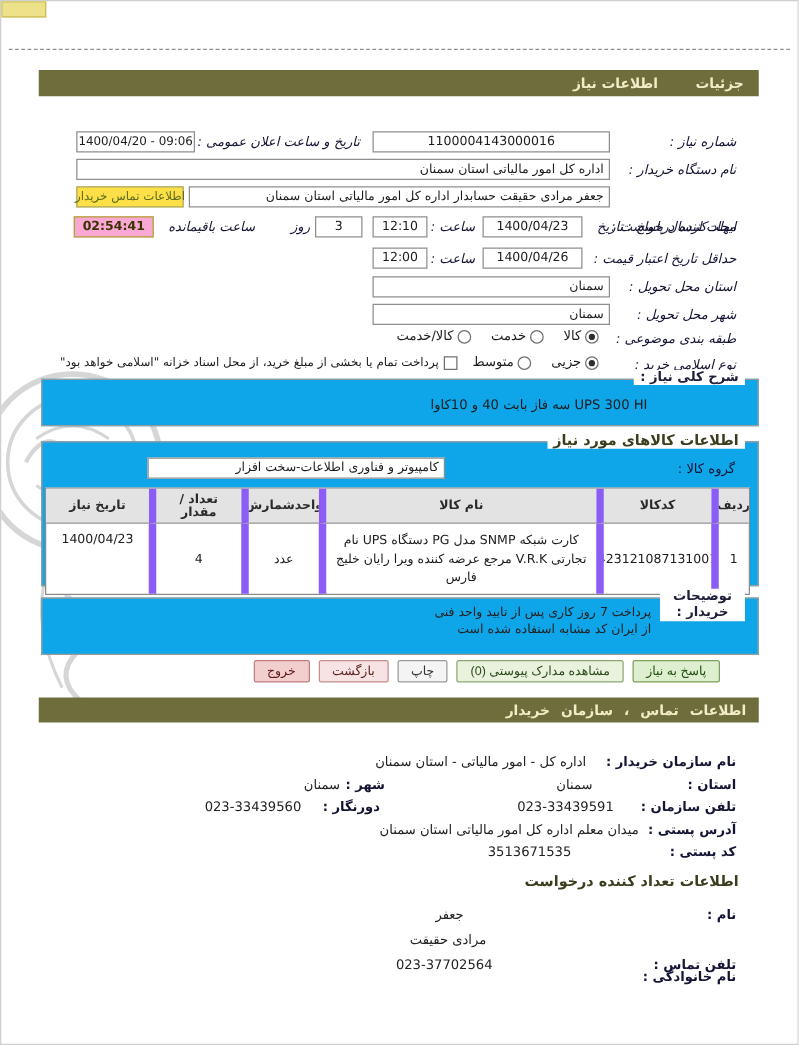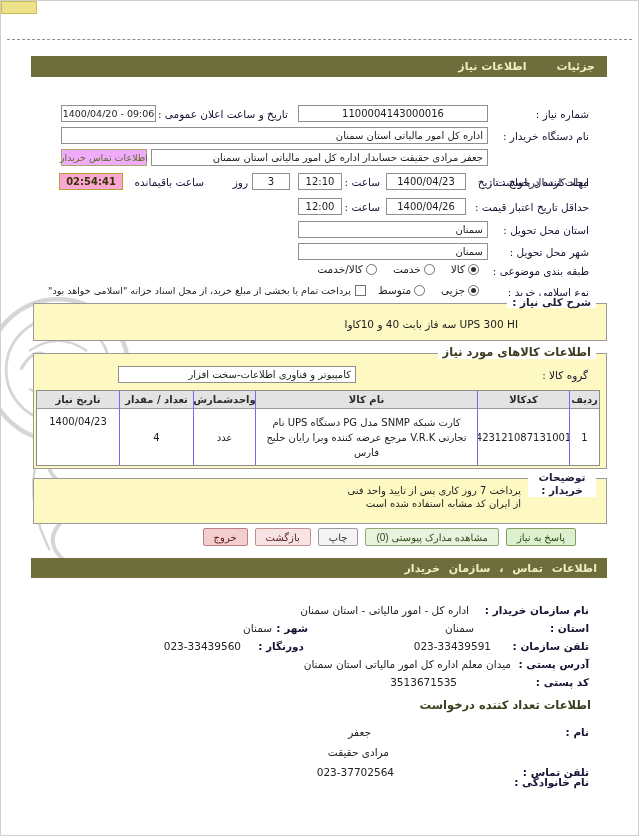--- a/index.html
+++ b/index.html
@@ -2,42 +2,42 @@
 <html lang="fa" dir="rtl"><head>
 <meta charset="utf-8">
 <style>
   html,body{margin:0;padding:0;background:#fff;}
   #page{
     position:relative;width:639px;height:836px;background:#ffffff;
     font-family:"DejaVu Sans","Liberation Sans",sans-serif;
     font-size:10.5px;color:#1c1c1c;direction:rtl;overflow:hidden;
     border:1px solid #cfcfcf;box-sizing:border-box;
   }
-  .lbl{position:absolute;white-space:nowrap;color:#141434;}
+  .lbl{position:absolute;white-space:nowrap;color:#141434;font-style:italic;}
   .blbl{position:absolute;white-space:nowrap;color:#141434;font-weight:bold;}
   .val{position:absolute;white-space:nowrap;color:#222;}
   .inp{
     position:absolute;background:#fff;border:1px solid #8f8f8f;height:17px;
     box-sizing:border-box;display:flex;align-items:center;padding:0 4px;
     font-size:10px;overflow:hidden;white-space:nowrap;
   }
   .inp.center{justify-content:center;}
   .ltr{direction:ltr;}
   .dashline{position:absolute;left:6px;right:6px;top:38px;border-top:1px dashed #8f8f8f;}
   .topbar{
     position:absolute;right:31px;left:30px;top:55px;height:21px;background:#6e6d3c;
     display:flex;align-items:center;gap:30px;padding:0 12px;box-sizing:border-box;
     color:#f3edc7;font-weight:bold;font-size:11px;
   }
   .sectionbar{
     position:absolute;right:31px;left:30px;top:557px;height:20px;background:#6e6d3c;
     display:flex;align-items:center;padding:0 10px;box-sizing:border-box;
     color:#f3edc7;font-weight:bold;font-size:11px;word-spacing:5px;letter-spacing:1px;
   }
-  .fs{position:absolute;border:1px solid #9a9a9a;background:#fef9c3;box-sizing:border-box;}
+  .fs{position:absolute;border:1px solid #9a9a9a;background:#0ea5e9;box-sizing:border-box;}
   .fs-legend{
     position:absolute;top:-8px;right:10px;background:#fff;padding:0 5px;
     font-weight:bold;color:#20203c;white-space:nowrap;
   }
   .fs-legend.wrap{white-space:normal;width:58px;text-align:center;line-height:1.25;top:-8px;}
   .fs-legend.big{font-size:11.5px;color:#3c3c1e;top:-9px;}
   .radio{width:11px;height:11px;border:1px solid #707070;border-radius:50%;background:#fff;
     display:inline-block;position:relative;flex:0 0 auto;box-sizing:border-box;}
   .radio.checked::after{content:"";position:absolute;inset:2px;background:#2e2e2e;border-radius:50%;}
   .checkbox{width:11px;height:11px;border:1px solid #707070;background:#fff;display:inline-block;
@@ -54,35 +54,35 @@
     height:18px;display:inline-flex;align-items:center;justify-content:center;
     padding:0 10px;border:1px solid #9a9a9a;border-radius:2px;font-size:10px;
     background:#f4f4f4;color:#333;white-space:nowrap;cursor:pointer;box-sizing:border-box;
   }
   .btn-respond{background:#ddefcf;border-color:#7fa05a;color:#234d10;}
   .btn-attach{background:#e9f2dd;border-color:#8fa873;color:#2c4a1c;}
   .btn-back{background:#f7e3e3;border-color:#c48f8f;color:#5c2020;}
   .btn-exit{background:#f3cece;border-color:#c07f7f;color:#5c1717;}
   .smallbtn{
     position:absolute;height:17px;box-sizing:border-box;border:1px solid #a8a86e;
-    background:#f0abfc;color:#5c6b22;display:flex;align-items:center;justify-content:center;
+    background:#fde047;color:#5c6b22;display:flex;align-items:center;justify-content:center;
     font-size:9.5px;padding:0 4px;white-space:nowrap;cursor:pointer;
   }
   .gtable{
     position:absolute;display:grid;direction:rtl;
     grid-template-columns:30px 92px 222px 62px 74px 82px;
     border:1px solid #8c8c8c;background:#fff;
   }
   .gt-cell{
-    border-left:1px solid #8b5cf6;box-sizing:border-box;display:flex;
+    border-left:6px solid #8b5cf6;box-sizing:border-box;display:flex;
     align-items:center;justify-content:center;text-align:center;padding:2px 3px;
     font-size:10px;overflow:hidden;
   }
   .gt-cell:nth-child(6n){border-left:none;}
-  .gt-head{background:#e3e3e3;border-bottom:1px solid #9a9a9a;height:18px;
+  .gt-head{background:#e3e3e3;border-bottom:1px solid #9a9a9a;height:28px;
     font-weight:bold;color:#2b2b2b;}
   .gt-body{height:56px;line-height:1.5;}
   .notes-line{text-align:right;line-height:13px;font-size:10px;color:#222;}
   .watermark{position:absolute;left:-48px;top:292px;width:210px;height:280px;opacity:.85;pointer-events:none;}
   .corner-tag{position:absolute;left:0;top:0;width:36px;height:13px;background:#ede289;border:1px solid #cbbd55;box-sizing:border-box;}
 </style>
 </head>
 <body>
 
 <div id="page">

